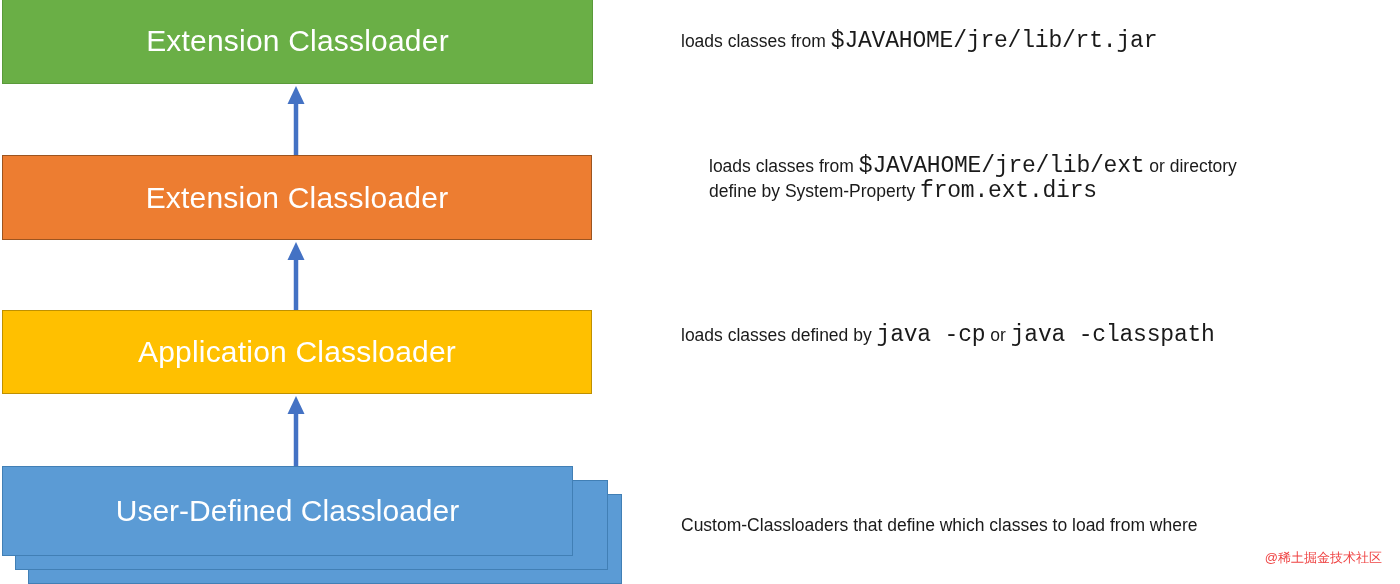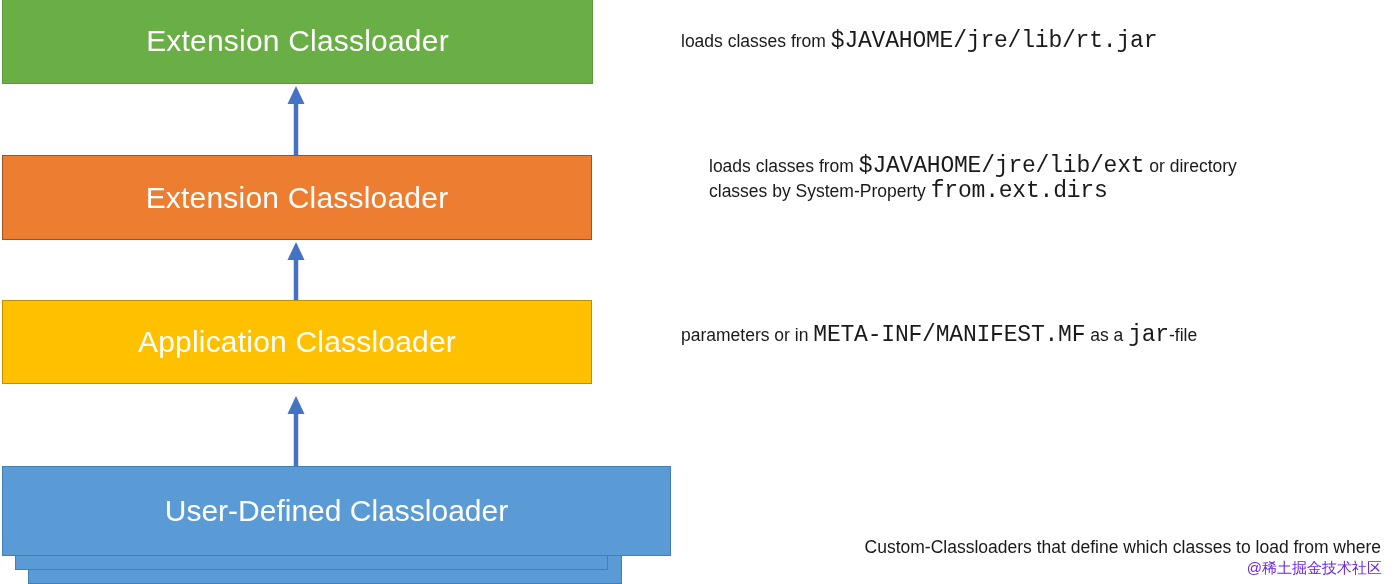--- a/index.html
+++ b/index.html
@@ -45,21 +45,21 @@
     left: 2px;
     top: 155px;
     width: 590px;
     height: 85px;
     background: #ED7D31;
     border: 1.5px solid #9c5420;
   }
 
   .box-application {
     left: 2px;
-    top: 300px;
+    top: 310px;
     width: 590px;
     height: 84px;
     background: #FFC000;
     border: 1.5px solid #bf9000;
   }
 
   
   .stack {
     position: absolute;
     left: 0px;
@@ -81,21 +81,21 @@
   }
   .stack-mid {
     left: 15px;
     top: 14px;
     width: 593px;
     height: 90px;
   }
   .stack-front {
     left: 2px;
     top: 0px;
-    width: 669px;
+    width: 571px;
     height: 90px;
     display: flex;
     align-items: center;
     justify-content: center;
     color: #ffffff;
     font-size: 30px;
     white-space: nowrap;
   }
 
   
@@ -113,34 +113,34 @@
     position: absolute;
     left: 681px;
     color: #1a1a1a;
     font-size: 17.5px;
     line-height: 25px;
     width: 700px;
   }
   .desc-1 { top: 29px; }
   .desc-2 { top: 154px; margin-left: 28px; }
   .desc-3 { top: 323px; }
-  .desc-4 { top: 535px; text-align: right; }
+  .desc-4 { top: 513px; }
 
   .mono {
     font-family: Liberation Mono, monospace;
     font-size: 23px;
     letter-spacing: -0.2px;
   }
 
   .watermark {
     position: absolute;
     right: 18px;
-    bottom: 6px;
-    color: #6d28d9;
-    font-size: 15px;
+    bottom: 17px;
+    color: #ef4444;
+    font-size: 13px;
     white-space: nowrap;
   }
 </style>
 </head>
 <body>
 
 <div id="canvas">
 
   <div class="cl-box box-bootstrap">
     <span>Extension Classloader</span>
@@ -176,25 +176,25 @@
       <span>User-Defined Classloader</span>
     </div>
   </div>
 
   <div class="desc desc-1">
       <div><span>loads classes from </span><span class="mono">$JAVAHOME/jre/lib/rt.jar</span></div>
     </div>
 
   <div class="desc desc-2">
       <div><span>loads classes from </span><span class="mono">$JAVAHOME/jre/lib/ext</span><span> or directory</span></div>
-      <div><span>classes by System-Property </span><span class="mono">from.ext.dirs</span></div>
+      <div><span>define by System-Property </span><span class="mono">from.ext.dirs</span></div>
     </div>
 
   <div class="desc desc-3">
-      <div><span>parameters or in </span><span class="mono">META-INF/MANIFEST.MF</span><span> as a </span><span class="mono">jar</span><span>-file</span></div>
+      <div><span>loads classes defined by </span><span class="mono">java -cp</span><span> or </span><span class="mono">java -classpath</span></div>
     </div>
 
   <div class="desc desc-4">
       <div><span>Custom-Classloaders that define which classes to load from where</span></div>
     </div>
 
   <div class="watermark">@稀土掘金技术社区</div>
 
 </div>
 

